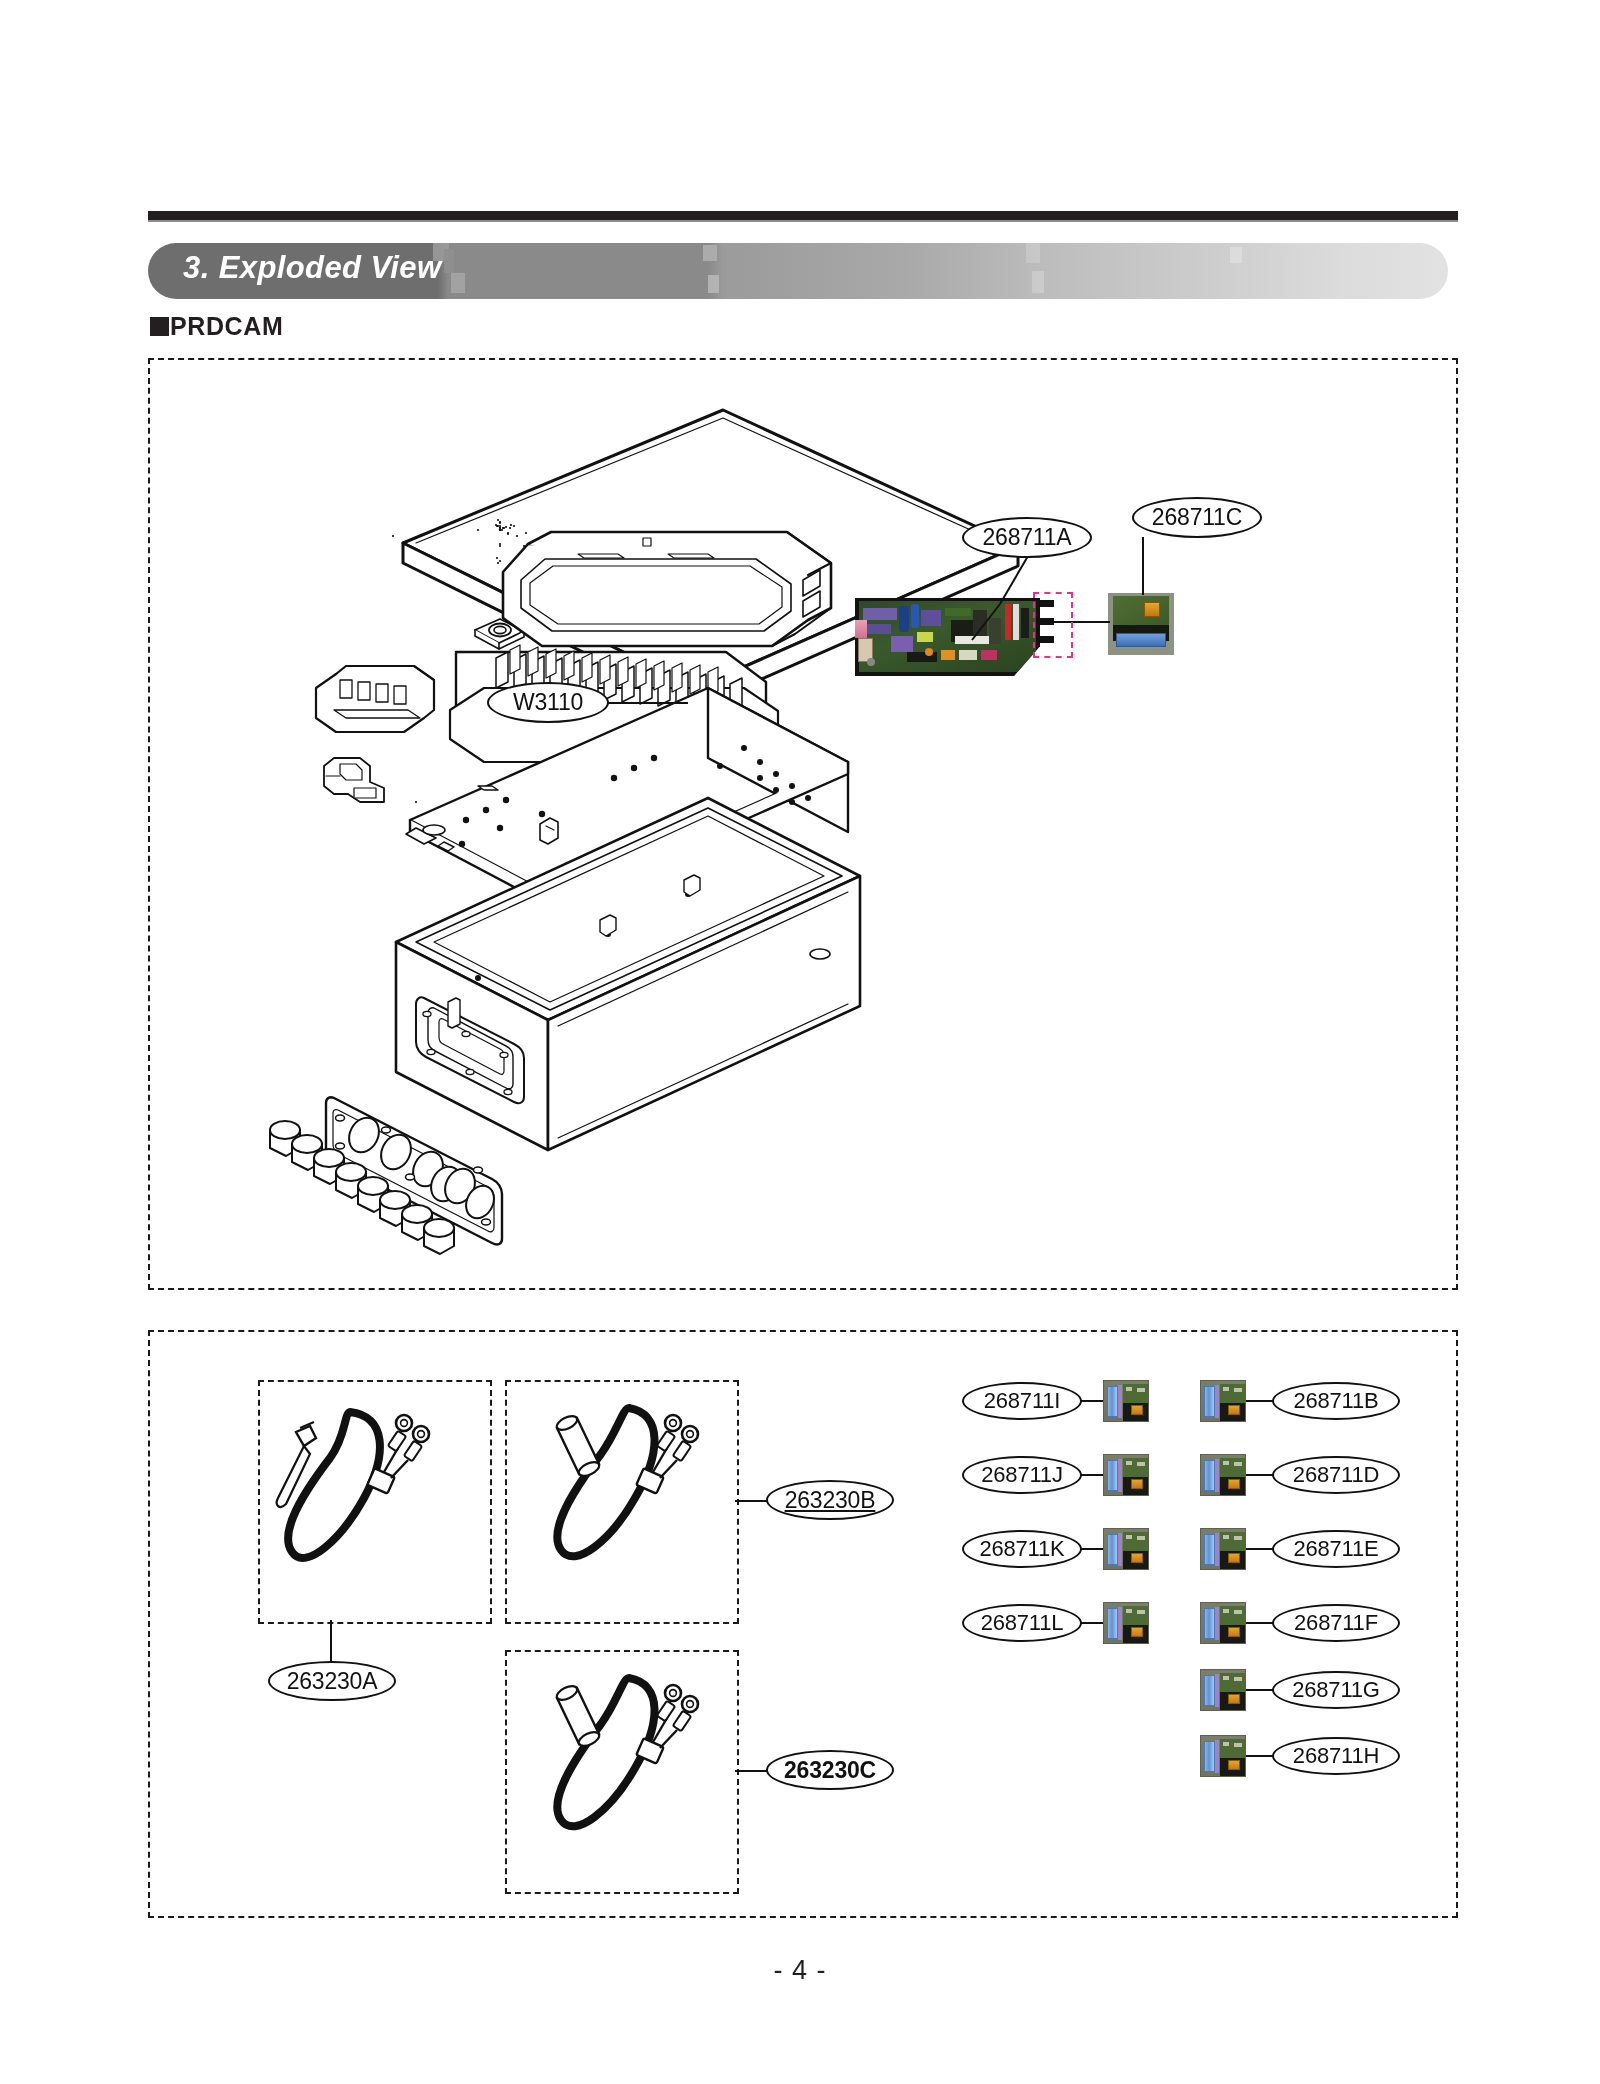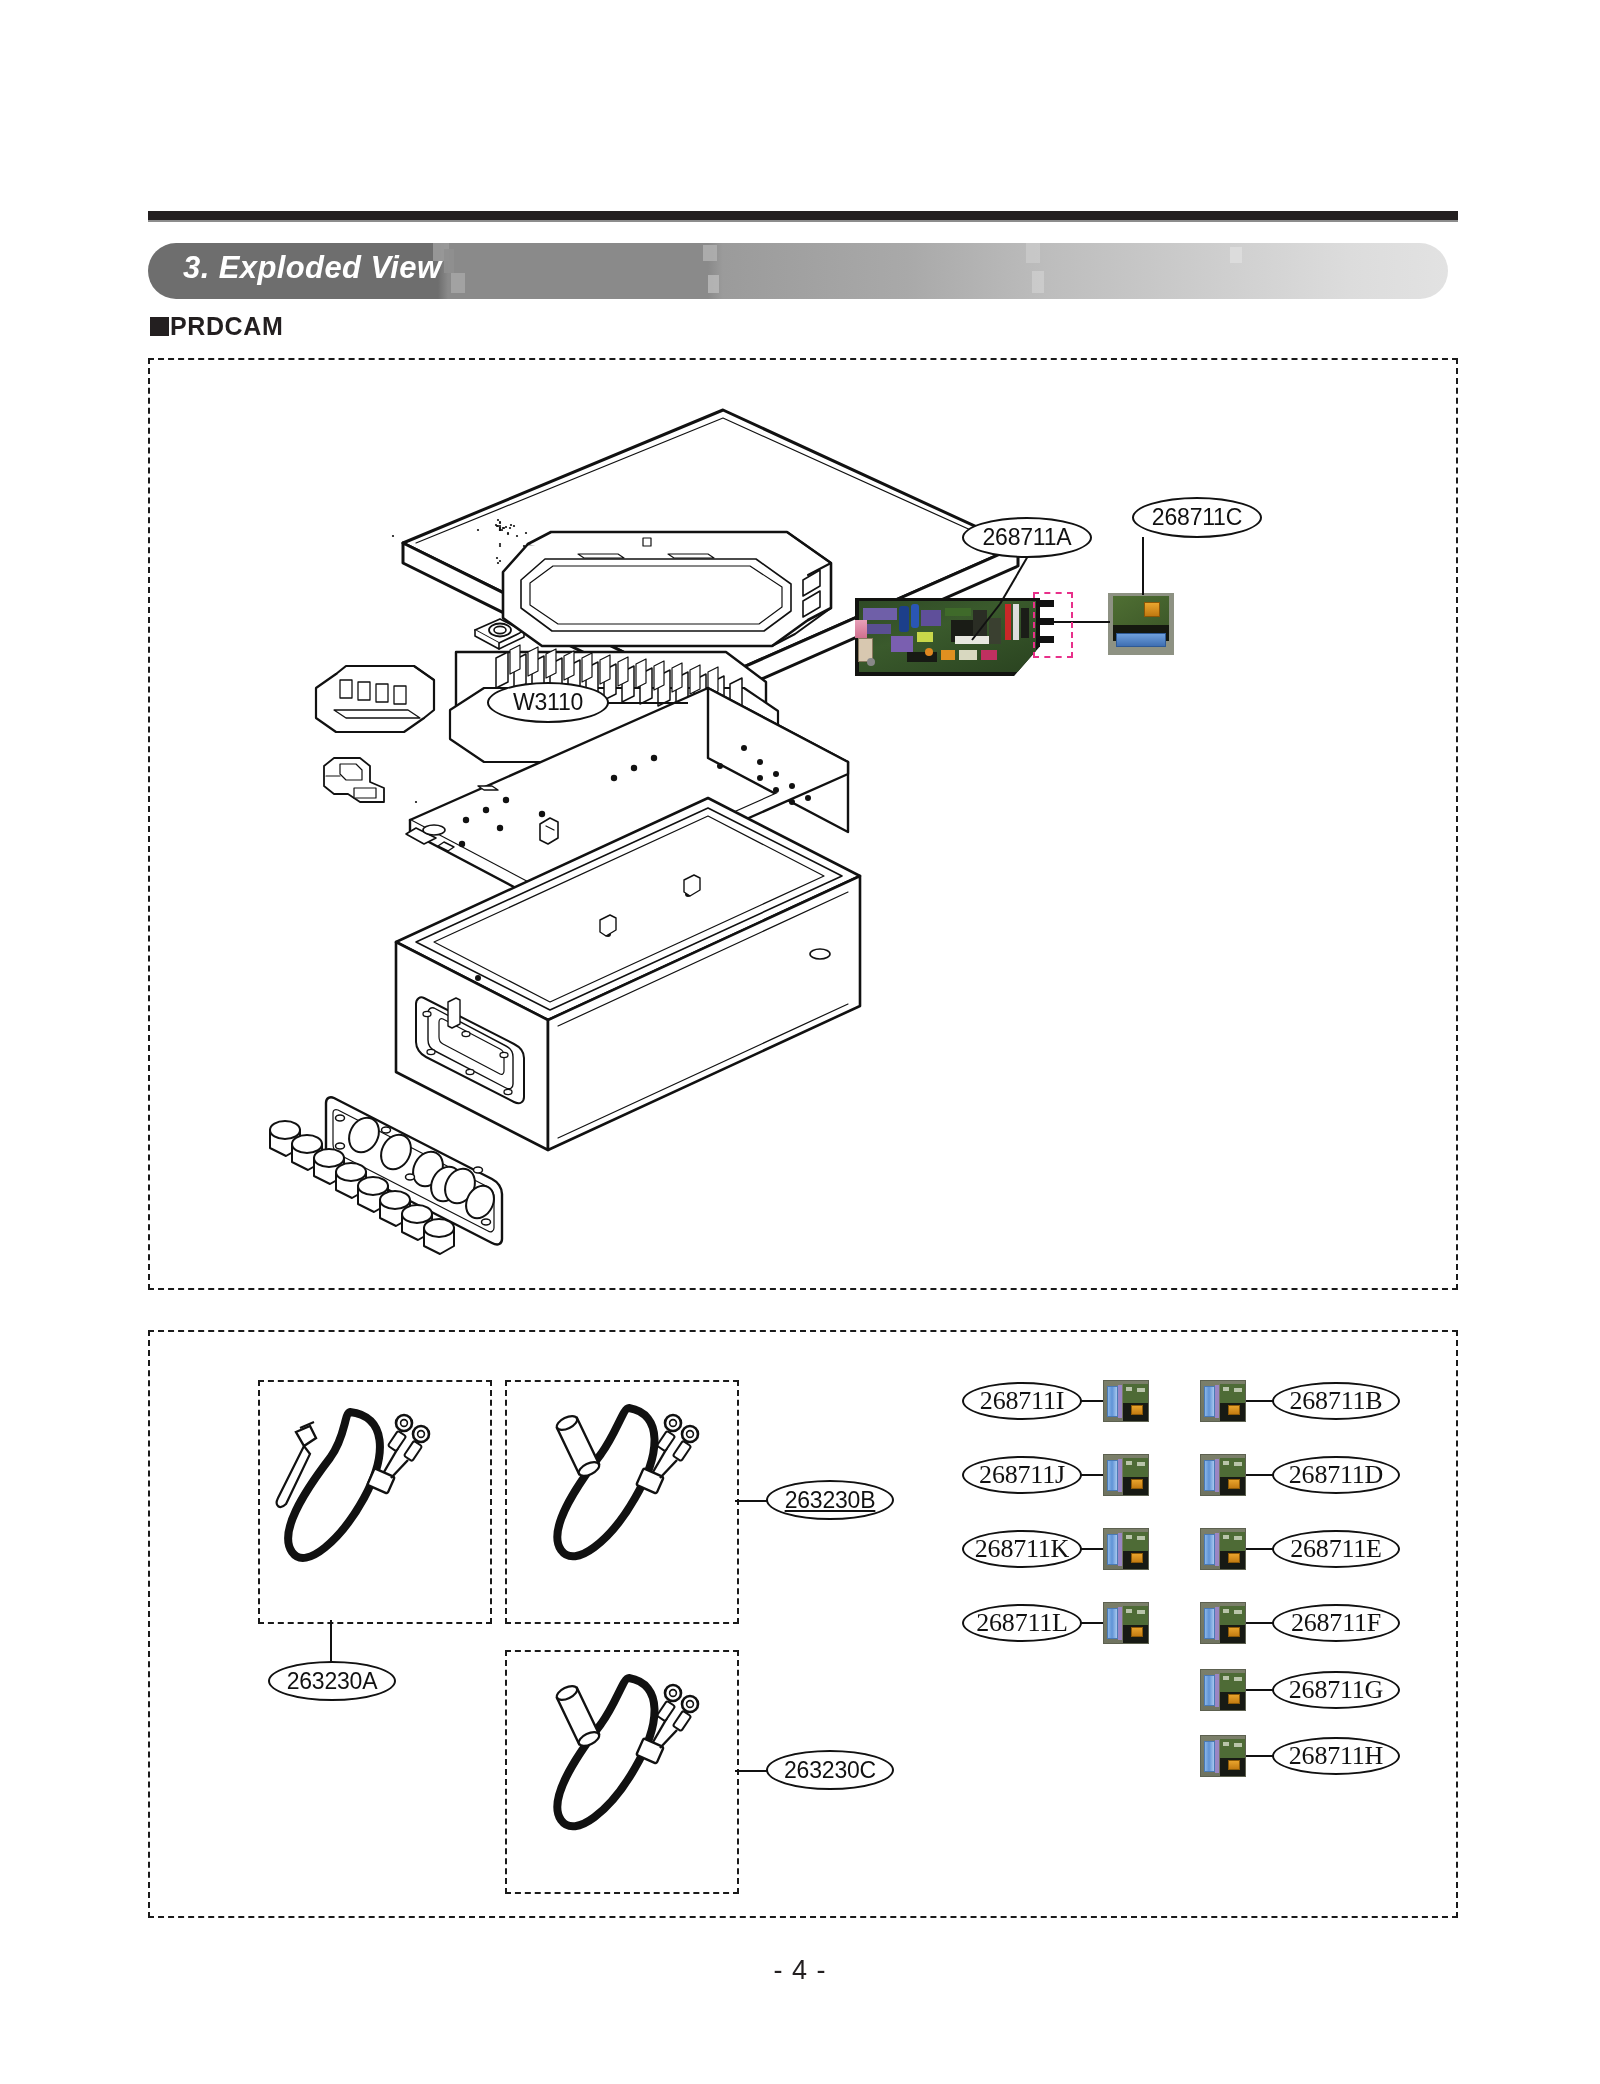--- a/index.html
+++ b/index.html
@@ -118,21 +118,21 @@
     display: flex;
     align-items: center;
     justify-content: center;
     font-size: 23px;
     color: #111;
     white-space: nowrap;
     letter-spacing: -0.2px;
     box-sizing: border-box;
     z-index: 6;
   }
-  .callout.sm { font-size: 26px; font-family: Liberation Serif, serif; }
+  .callout.sm { font-size: 22px; }
 
   
   .leader {
     position: absolute;
     background: #111;
     z-index: 5;
   }
   .leader.h { height: 2px; }
   .leader.v { width: 2px; }
   .leader-diag {
@@ -821,21 +821,21 @@
   <div class="callout" style="left:268px; top:1661px; width:128px; height:40px;">
     <span>263230A</span>
   </div>
 
   <div class="leader h" style="left:735px; top:1500px; width:32px;"></div>
   <div class="callout" style="left:766px; top:1480px; width:128px; height:40px;text-decoration:underline;">
     <span>263230B</span>
   </div>
 
   <div class="leader h" style="left:735px; top:1770px; width:32px;"></div>
-  <div class="callout" style="left:766px; top:1750px; width:128px; height:40px;">
+  <div class="callout" style="left:766px; top:1750px; width:128px; height:40px;font-weight:bold;">
     <span>263230C</span>
   </div>
 
   <div class="callout sm" style="left:962px; top:1382px; width:120px; height:38px;">
     <span>268711I</span>
   </div>
   <div class="leader h" style="left:1081px; top:1400px; width:24px;"></div>
   <div class="pcb-chip" style="left:1103px; top:1380px;">
     <div class="green-area"></div>
       <div class="dark-area"></div>

